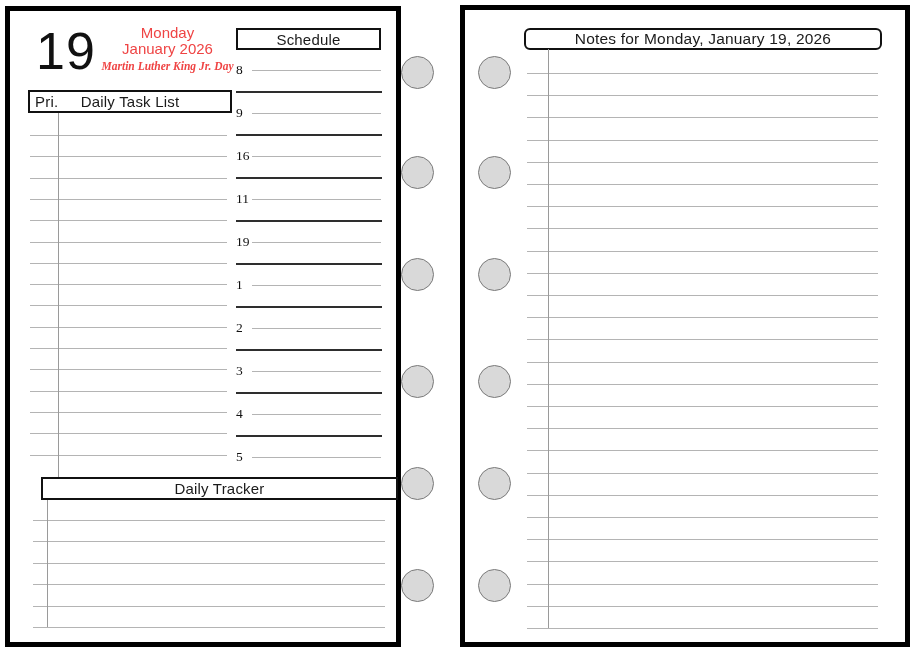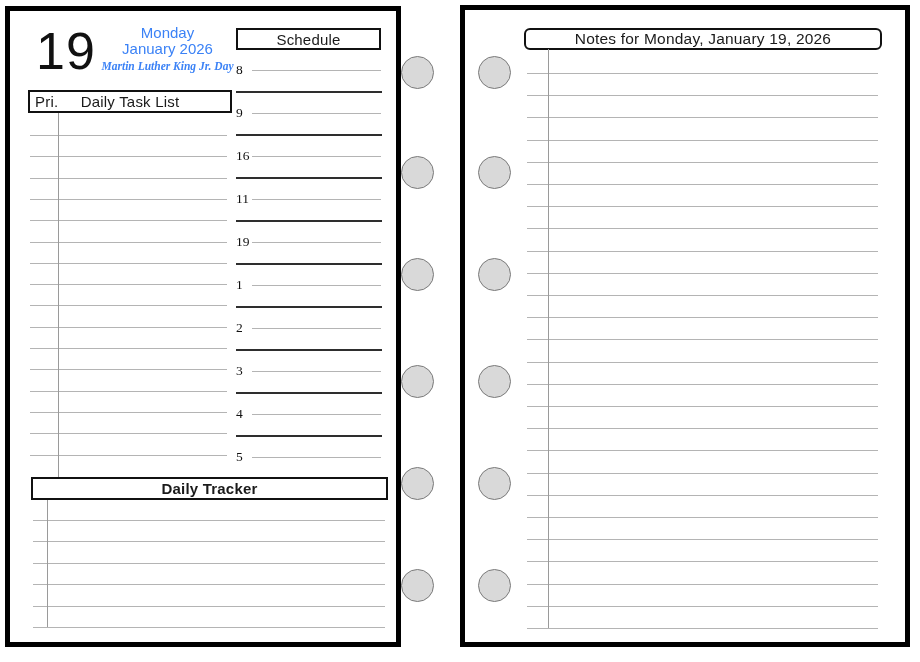--- a/index.html
+++ b/index.html
@@ -41,21 +41,21 @@
     left: 26px; top: 14px;
     font-size: 52px;
     line-height: 1.0;
     color: #111;
     letter-spacing: 1px;
   }
   .date-block {
     position: absolute;
     left: 90px; top: 14px; width: 135px;
     text-align: center;
-    color: #3b82f6;
+    color: #ef4444;
   }
   .date-weekday   { font-size: 15px; line-height: 16px; }
   .date-monthyear { font-size: 15px; line-height: 16px; }
   .date-holiday   {
     font-family: "Liberation Serif", serif;
     font-style: italic;
     font-weight: bold;
     font-size: 11.5px;
     line-height: 15px;
     margin-top: 2px;
@@ -167,21 +167,21 @@
         <div class="hour-label" style="left: 226px; top: 351px;">3</div>
         <div class="hline-light" style="left: 242px; width: 129px; top: 360px;"></div>
         <div class="hline-dark" style="left: 226px; width: 146px; top: 381px;"></div>
         <div class="hour-label" style="left: 226px; top: 394px;">4</div>
         <div class="hline-light" style="left: 242px; width: 129px; top: 403px;"></div>
         <div class="hline-dark" style="left: 226px; width: 146px; top: 424px;"></div>
         <div class="hour-label" style="left: 226px; top: 437px;">5</div>
         <div class="hline-light" style="left: 242px; width: 129px; top: 446px;"></div>
       </div>
 
-    <div class="hdr-box" style="left:21px; top:466px; width:357px; height:23px;font-weight:bold;">
+    <div class="hdr-box" style="left:31px; top:466px; width:357px; height:23px;">
       <span>Daily Tracker</span>
     </div>
 
     <div id="tracker-lines">
         <div class="hline-light" style="left: 23px; width: 352px; top: 509px;"></div>
         <div class="hline-light" style="left: 23px; width: 352px; top: 530.4px;"></div>
         <div class="hline-light" style="left: 23px; width: 352px; top: 551.8px;"></div>
         <div class="hline-light" style="left: 23px; width: 352px; top: 573.2px;"></div>
         <div class="hline-light" style="left: 23px; width: 352px; top: 594.6px;"></div>
         <div class="hline-light" style="left: 23px; width: 352px; top: 616px;"></div>

